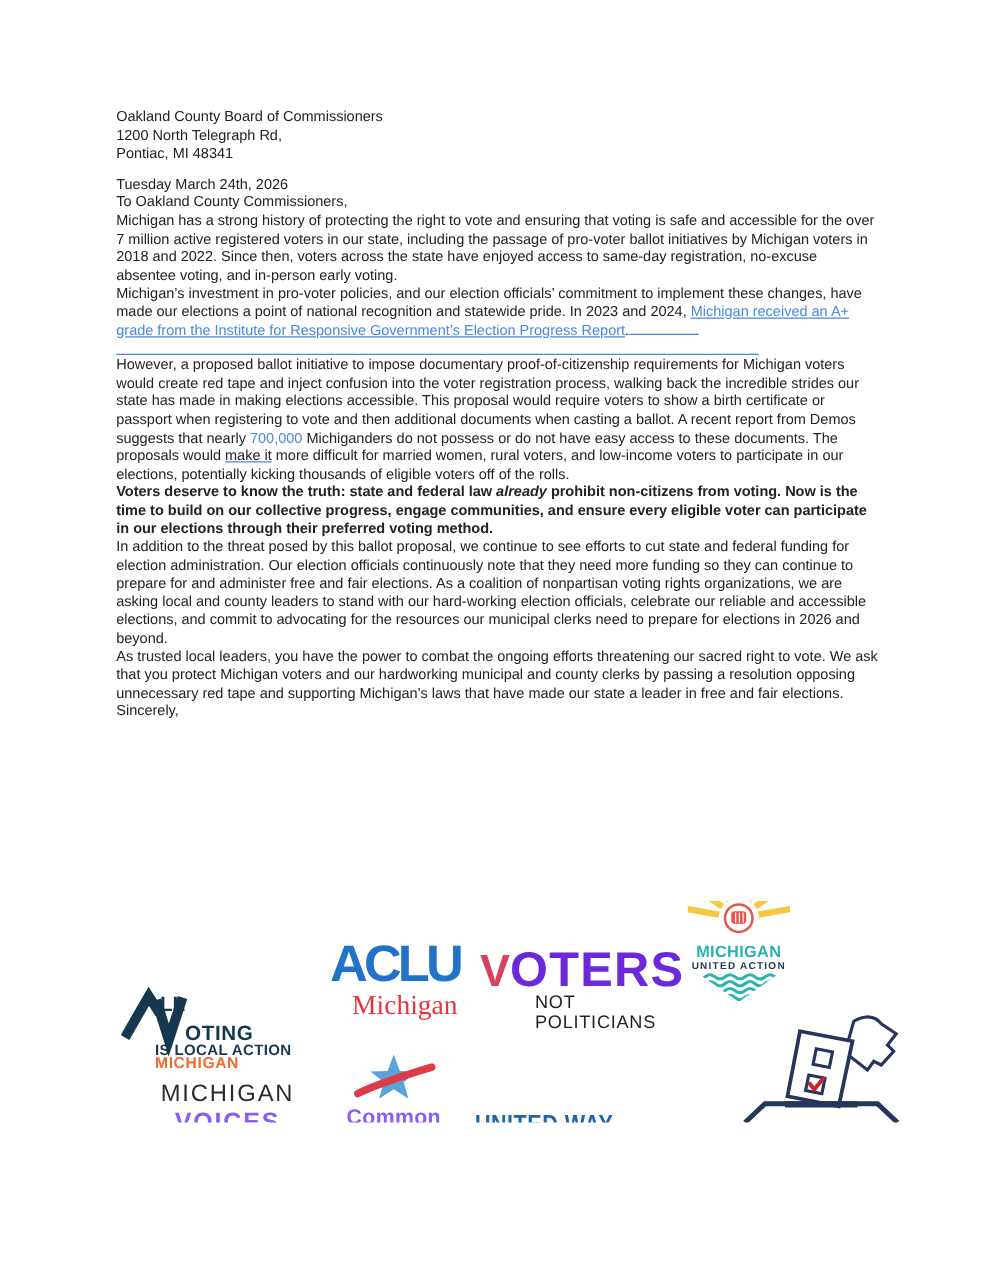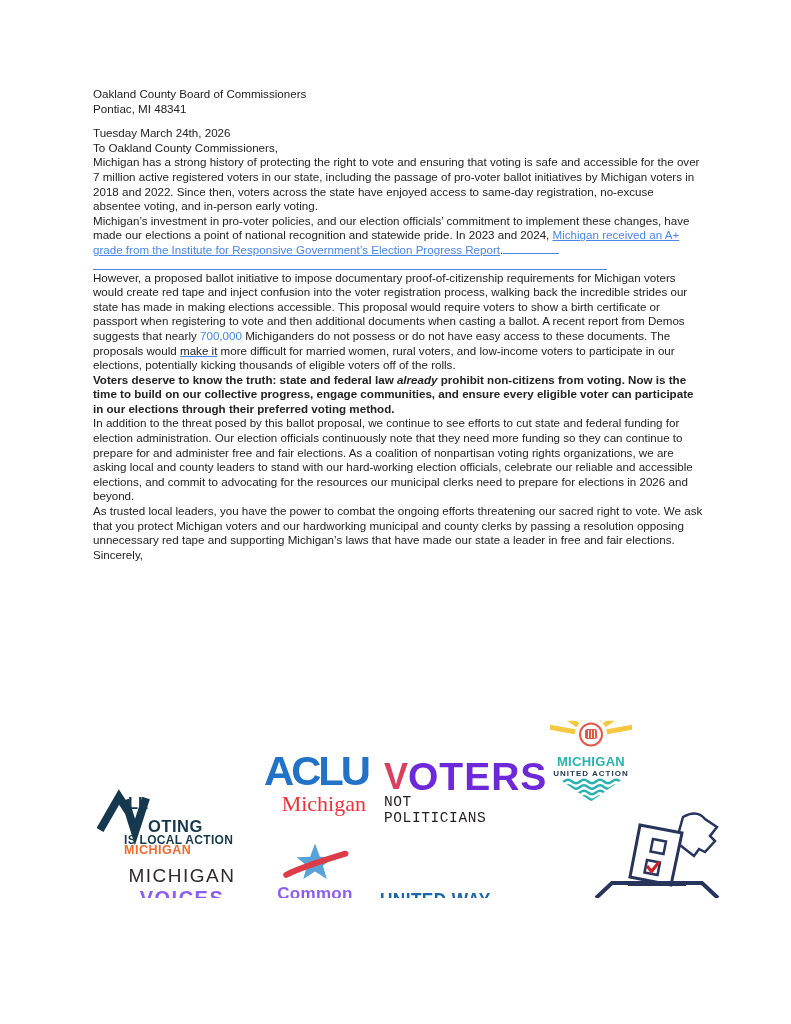--- a/index.html
+++ b/index.html
@@ -31,21 +31,21 @@
   .aclu-top { font-size:41px; font-weight:bold; letter-spacing:-3px; color:#2272c8;
     transform:scaleX(1.02); transform-origin:left; line-height:40px; }
   .aclu-sub { font-family:"Liberation Serif", serif; font-size:22px; color:#e8323c; line-height:24px; margin-top:1px; }
 
   
   .vnp { align-items:flex-start; }
   .vnp-bar { width:134px; height:5px; background:#ecd4e0; margin-bottom:1px; }
   .vnp-row { display:flex; align-items:flex-end; line-height:30px; }
   .vnp-v { color:#d8415f; font-weight:bold; font-size:36px; line-height:30px; margin-top:-8px; }
   .vnp-oters { color:#6d28d9; font-weight:bold; font-size:39px; letter-spacing:1px; }
-  .vnp-sub { font-family:Liberation Mono, monospace; font-size:14.5px; color:#231f20; letter-spacing:0.6px; margin-top:2px; }
+  .vnp-sub { font-family:Liberation Sans, sans-serif; font-size:14.5px; color:#231f20; letter-spacing:0.6px; margin-top:2px;margin-left:44px; }
 
   
   .mv { align-items:center; }
   .mv-l1 { font-size:19px; font-weight:400; letter-spacing:1.5px; color:#2e2a2b; line-height:20px; }
   .mv-l2 { font-size:20px; font-weight:800; letter-spacing:1.5px; color:#8b5cf6; line-height:24px; }
   .mv-tag { font-size:9px; letter-spacing:2.6px; color:#4a4647; margin-top:4px; }
 
   
   .cc { align-items:center; }
   .cc-l { font-size:17px; font-weight:bold; color:#8b5cf6; line-height:17px; letter-spacing:0.3px; }
@@ -60,20 +60,21 @@
   .uw-l3 { font-size:13.5px; color:#1b66ad; line-height:15px; }
 </style>
 </head>
 <body>
 
 <div class="page">
 
   <div class="letter">
     <div class="addr">
       <p>Oakland County Board of Commissioners</p>
+      <p>1200 North Telegraph Rd,</p>
       <p>Pontiac, MI 48341</p>
     </div>
 
     <p class="date">Tuesday March 24th, 2026</p>
 
     <p class="salutation">To Oakland County Commissioners,</p>
 
     <p class="p1">Michigan has a strong history of protecting the right to vote and ensuring that voting is safe and accessible for the over 7 million active registered voters in our state, including the passage of pro-voter ballot initiatives by Michigan voters in 2018 and 2022. Since then, voters across the state have enjoyed access to same-day registration, no-excuse absentee voting, and in-person early voting.</p>
 
     <p class="p2"><span>Michigan’s investment in pro-voter policies, and our election officials’ commitment to implement these changes, have made our elections a point of national recognition and statewide pride. In 2023 and 2024, </span><a class="link">Michigan received an A+ grade from the Institute for Responsive Government’s Election Progress Report</a><span>.</span><span class="trail-underline"></span></p>

